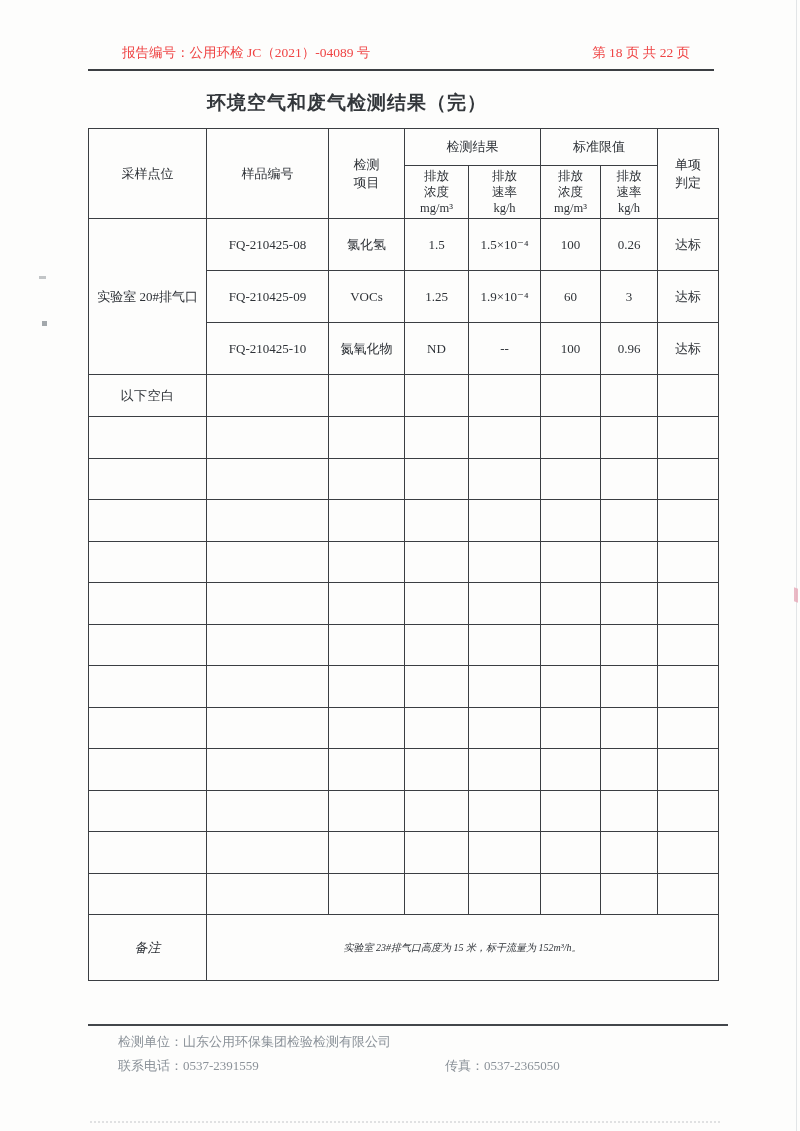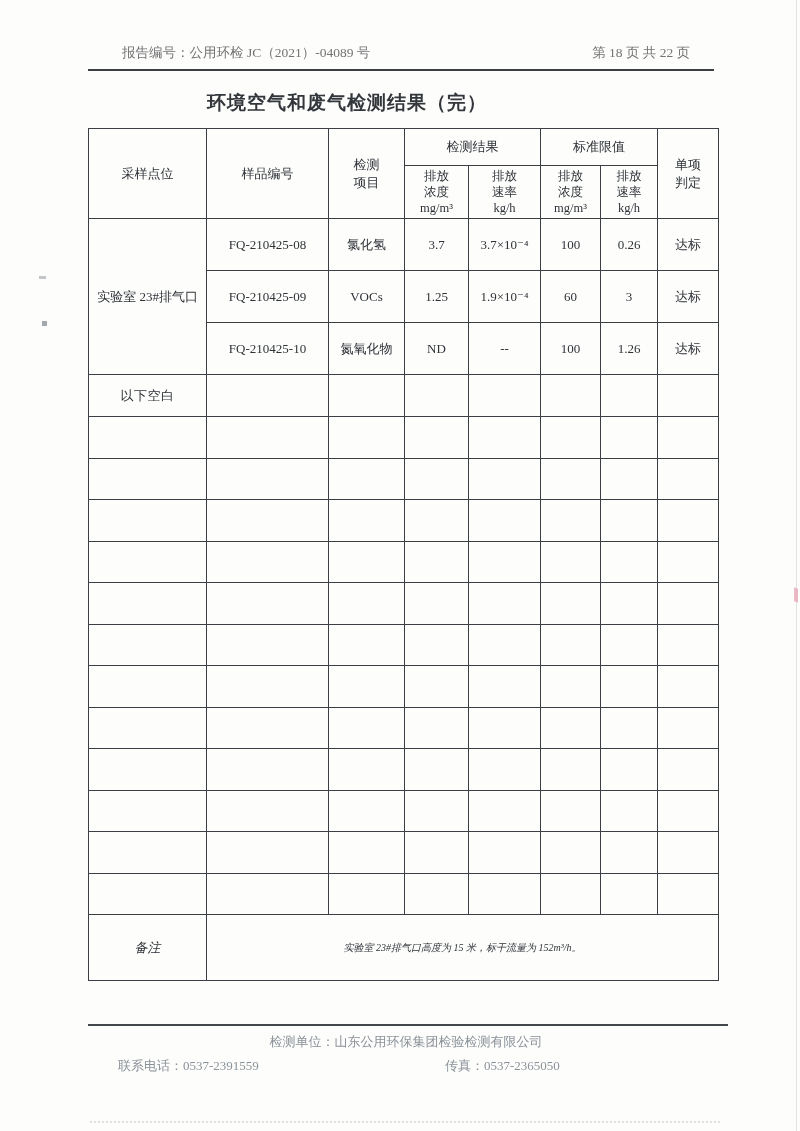--- a/index.html
+++ b/index.html
@@ -16,21 +16,21 @@
   }
 
   
   .doc-header {
     position: absolute;
     left: 88px; top: 44px;
     width: 626px;
     display: flex;
     justify-content: space-between;
     font-size: 13.5px;
-    color: #737373;
+    color: #ef4444;
     padding: 0 24px 0 34px;
   }
   .header-rule {
     position: absolute;
     left: 88px; top: 69px;
     width: 626px; height: 0;
     border-top: 2px solid #3c3f43;
   }
 
   
@@ -89,21 +89,21 @@
     border-top: 2px solid #43474b;
   }
   .doc-footer {
     position: absolute;
     left: 88px; top: 1030px;
     width: 660px;
     font-size: 13px;
     color: #8a9198;
     line-height: 24px;
   }
-  .footer-row { display: flex; justify-content: center; }
+  .footer-row { display: flex; }
   .footer-cell-left  { width: 357px; padding-left: 30px; }
   .footer-cell-right { flex: 1; }
 
   
   .artifact { position: absolute; pointer-events: none; }
   .speck-1 { left: 39px; top: 276px; width: 7px; height: 3px; background: #c2c5c7; }
   .speck-2 { left: 42px; top: 321px; width: 5px; height: 5px; background: #a3a8ac; }
   .edge-line { right: 3px; top: 0; width: 1px; height: 1131px; background: #e2e5e7; }
   .pink-mark { right: 2px; top: 588px; width: 4px; height: 14px; background: #e6a9b8; opacity: .8; transform: skewY(20deg); }
   .bottom-noise {
@@ -156,45 +156,45 @@
         <th class="sub-hdr">排放
 浓度
 mg/m³</th>
         <th class="sub-hdr">排放
 速率
 kg/h</th>
       </tr>
     </thead>
     <tbody>
       <tr class="data-row">
-        <td rowspan="3">实验室 23#排气口</td>
+        <td rowspan="3">实验室 20#排气口</td>
         <td>FQ-210425-08</td>
         <td>氯化氢</td>
-        <td>3.7</td>
-        <td>3.7×10⁻⁴</td>
+        <td>1.5</td>
+        <td>1.5×10⁻⁴</td>
         <td>100</td>
         <td>0.26</td>
         <td>达标</td>
       </tr>
       <tr class="data-row">
         <td>FQ-210425-09</td>
         <td>VOCs</td>
         <td>1.25</td>
         <td>1.9×10⁻⁴</td>
         <td>60</td>
         <td>3</td>
         <td>达标</td>
       </tr>
       <tr class="data-row">
         <td>FQ-210425-10</td>
         <td>氮氧化物</td>
         <td>ND</td>
         <td>--</td>
         <td>100</td>
-        <td>1.26</td>
+        <td>0.96</td>
         <td>达标</td>
       </tr>
       <tr class="blank-row">
         <td class="blank-note">以下空白</td>
         <td></td>
         <td></td>
         <td></td>
         <td></td>
         <td></td>
         <td></td>

